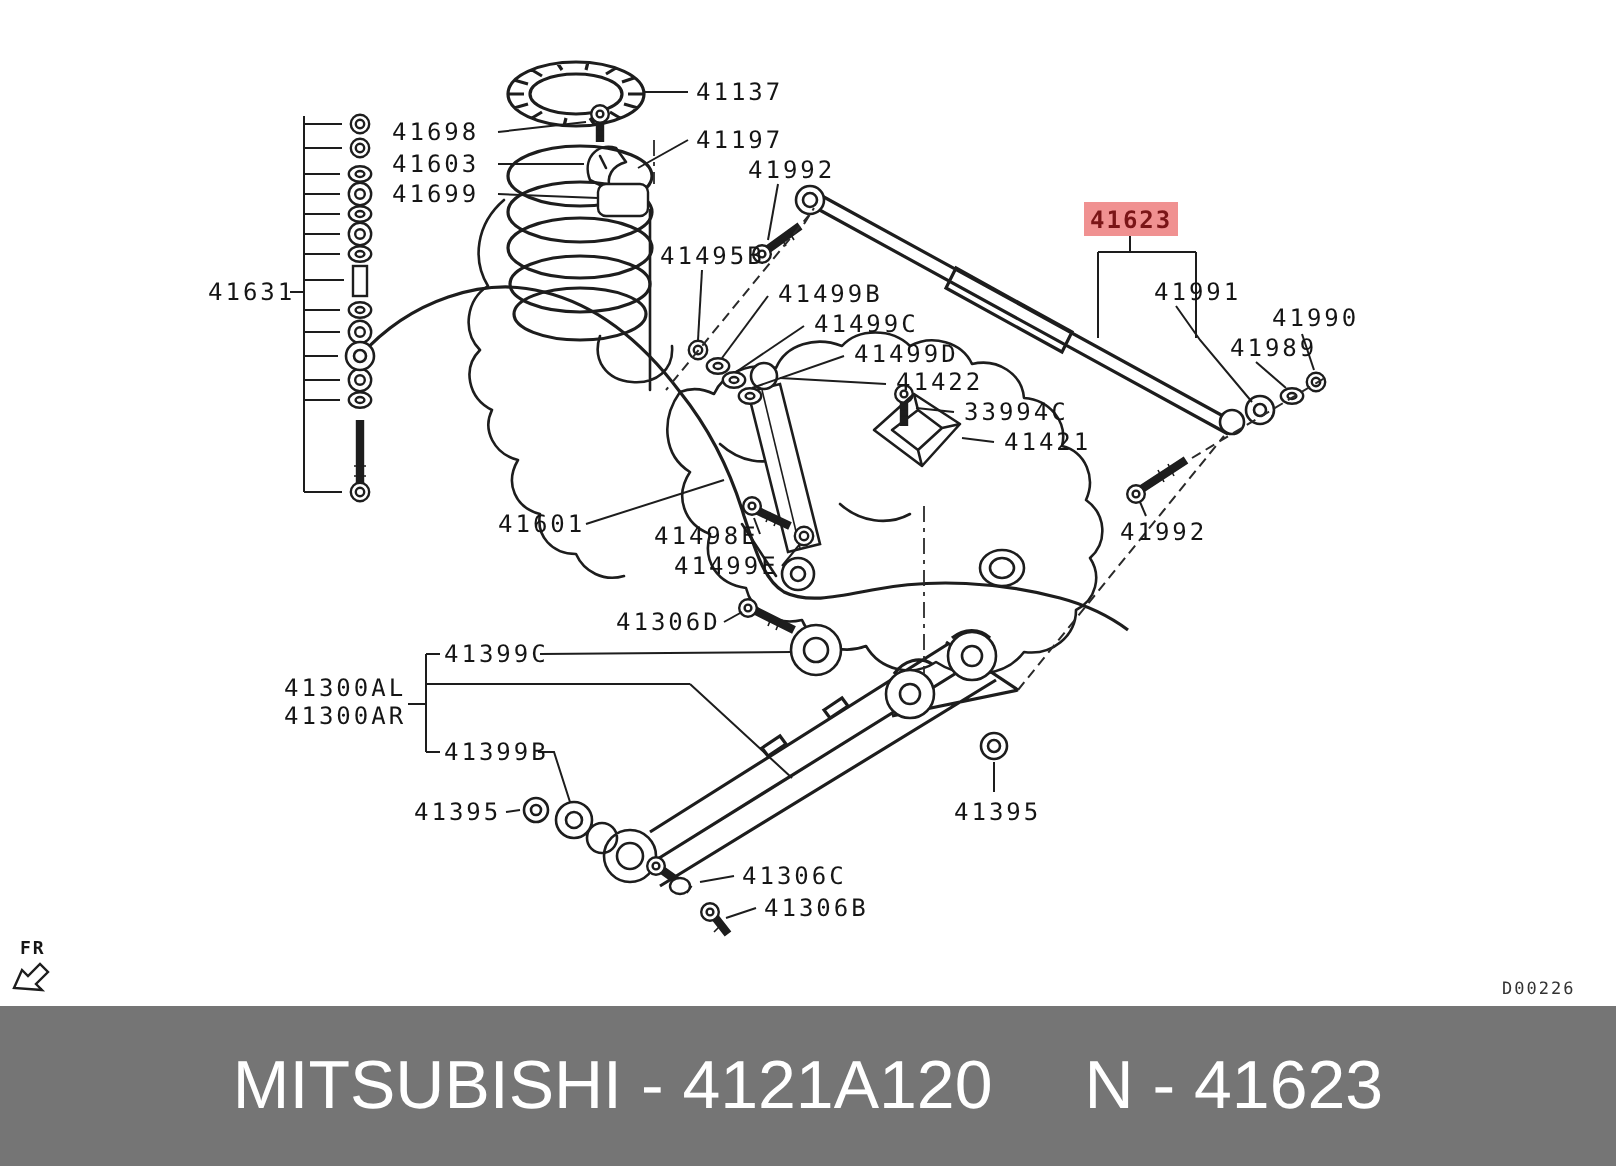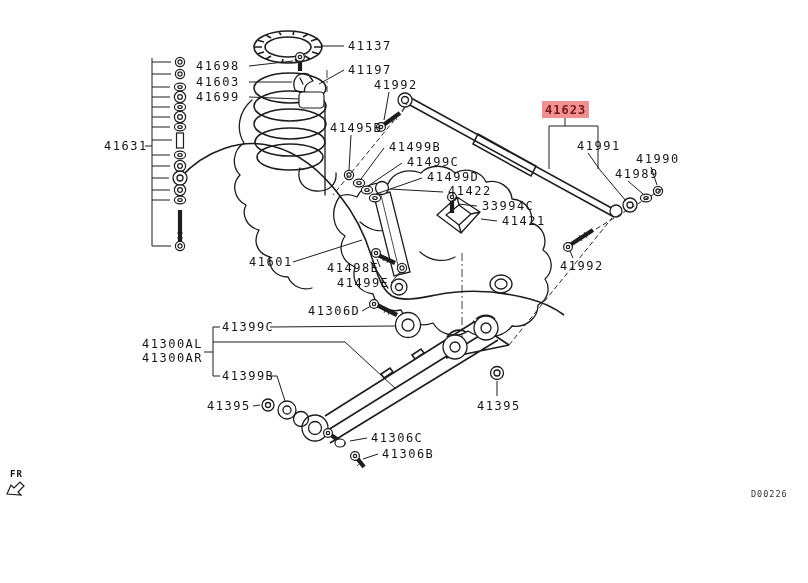--- a/index.html
+++ b/index.html
@@ -307,13 +307,17 @@
     </g>
 
     <g>
       <text x="10" y="477" class="fr">FR</text>
       <path d="M7,494 l4,-9 3,3 6,-6 4,4 -6,6 3,3 z" fill="#ffffff" stroke="#1d1d1d" stroke-width="1.2"></path>
     </g>
 
     <text x="751" y="497" class="small">D00226</text>
   </svg>
 
+  <div class="footer">
+    <span>MITSUBISHI - 4121A120</span>
+    <span>N - 41623</span>
+  </div>
 </div>
 
 </body></html>

